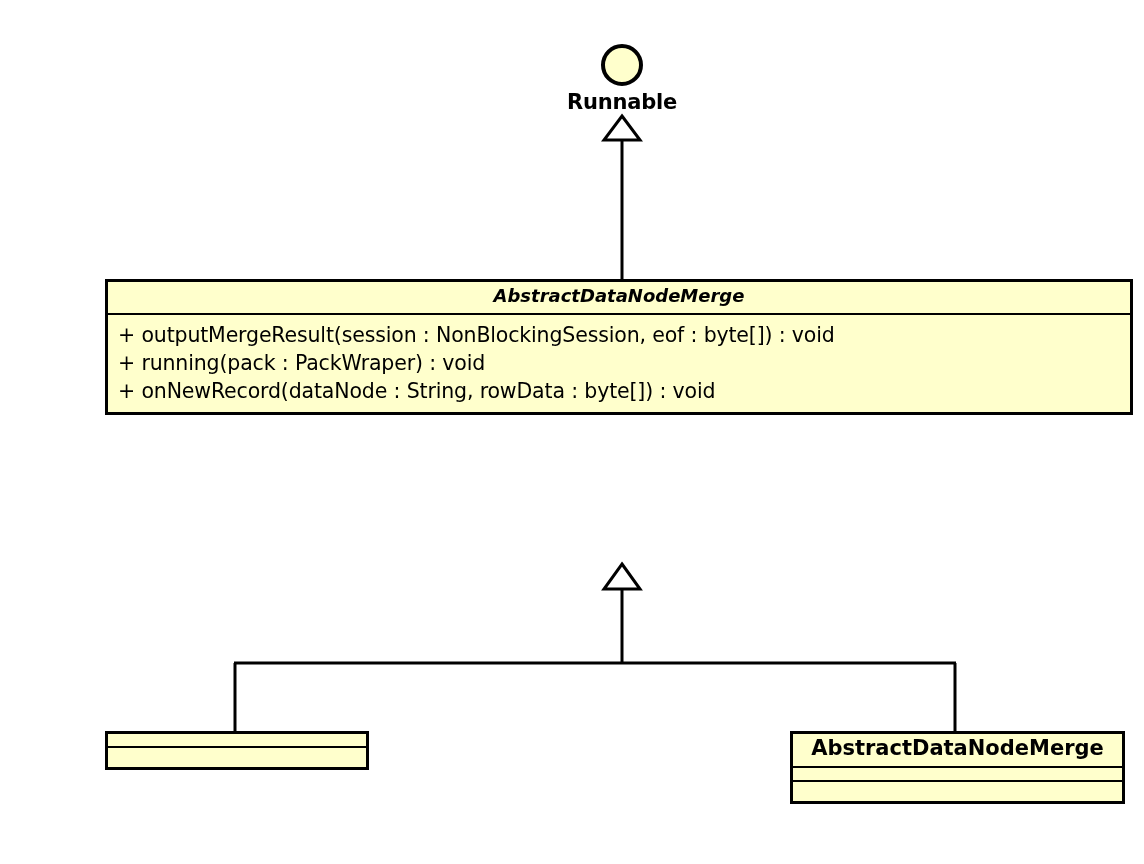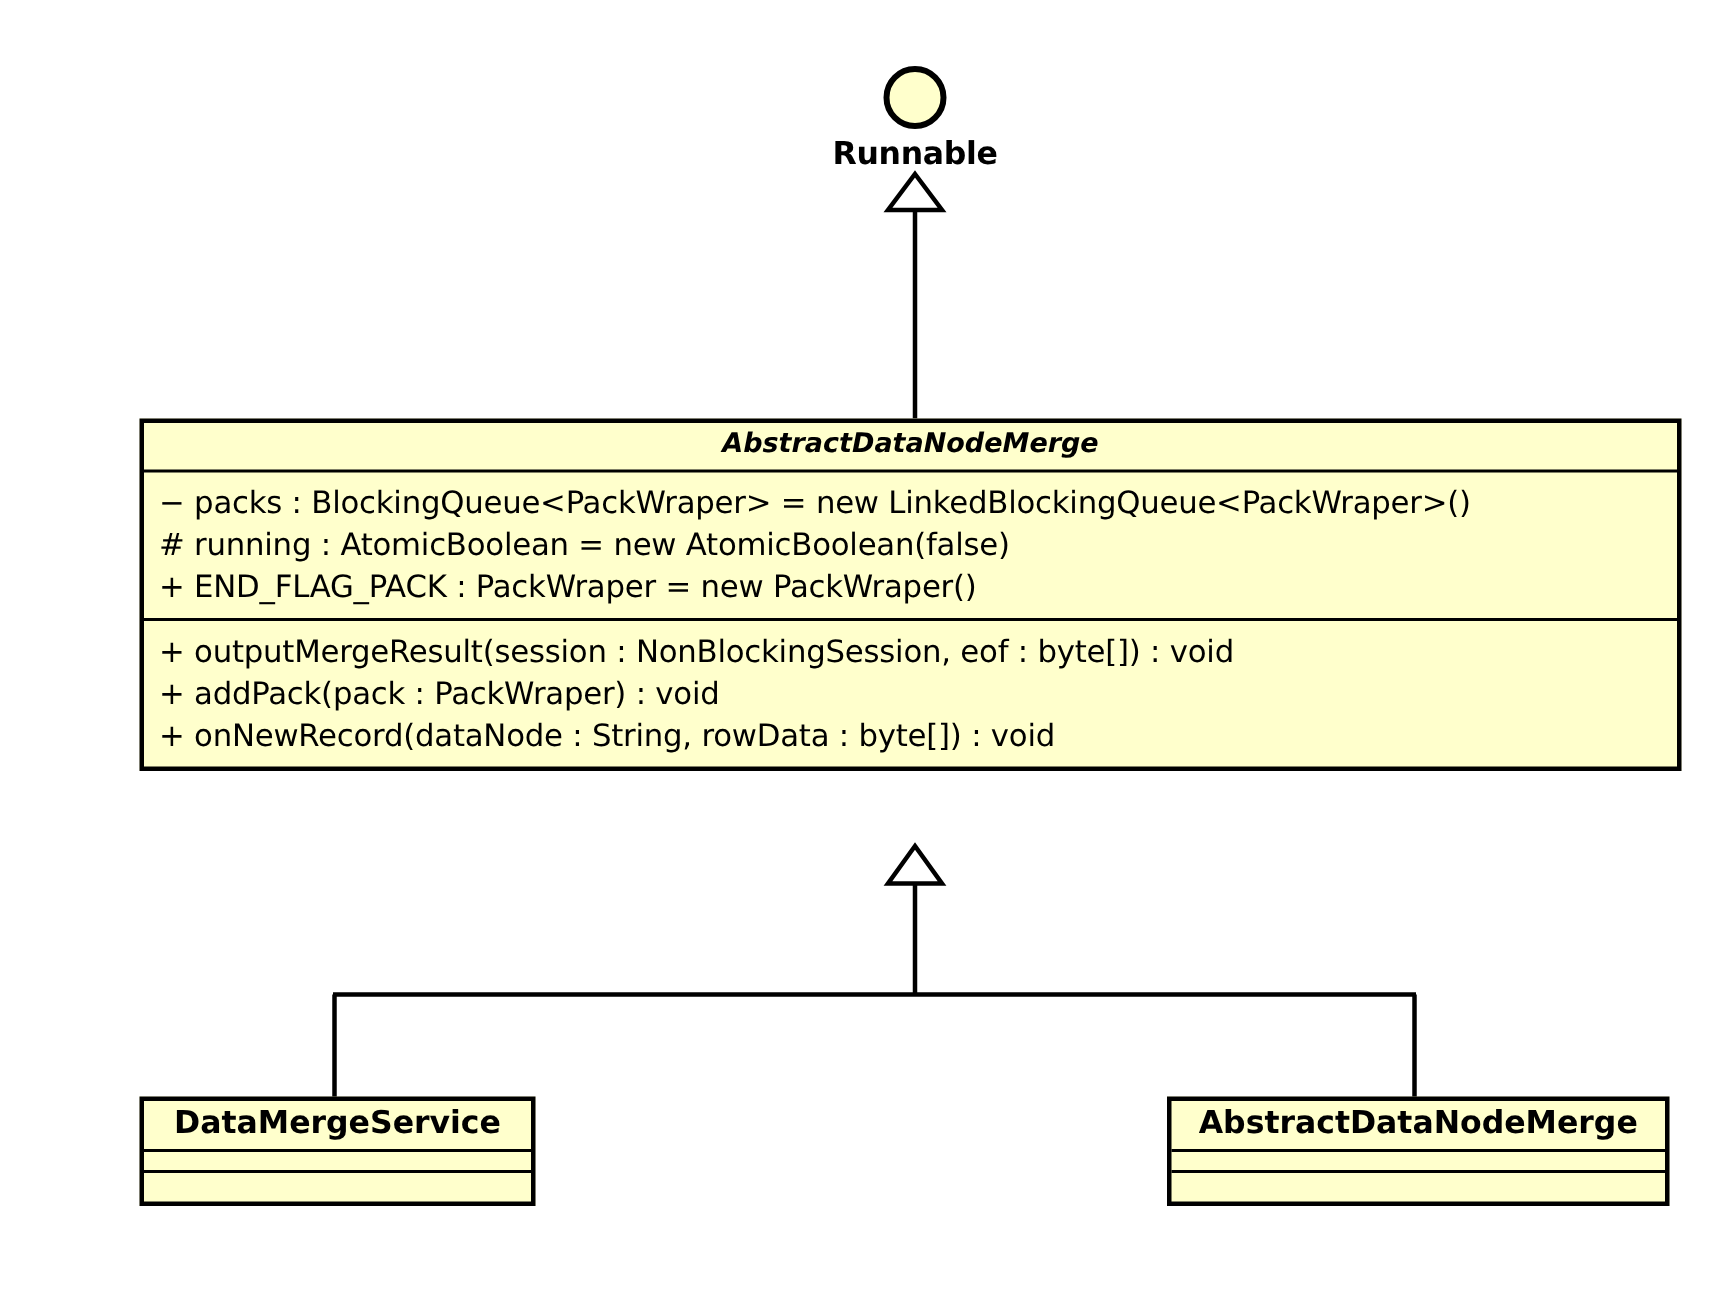--- a/index.html
+++ b/index.html
@@ -12,21 +12,21 @@
     width: 1144px;
     height: 864px;
     position: relative;
     overflow: hidden;
     font-family: "DejaVu Sans", "Liberation Sans", sans-serif;
     color: #000000;
   }
 
   #diagram-canvas {
     position: absolute;
-    left: 0;
+    left: 12px;
     top: 0;
     width: 988px;
     height: 864px;
   }
 
   
   #connectors {
     position: absolute;
     left: 0;
     top: 0;
@@ -154,37 +154,29 @@
     <div class="iface-circle"></div>
     <div class="iface-label">Runnable</div>
   </div>
 
   <div id="class-abstractdatanodemerge" class="uml-class">
 
     <div class="uml-name-band">
       <span class="uml-name abstract">AbstractDataNodeMerge</span>
     </div>
 
-    <div class="uml-compartment">
-      <div class="uml-member">− packs : BlockingQueue&lt;PackWraper&gt; = new LinkedBlockingQueue&lt;PackWraper&gt;()</div>
-      <div class="uml-member"># running : AtomicBoolean = new AtomicBoolean(false)</div>
-      <div class="uml-member">+ END_FLAG_PACK : PackWraper = new PackWraper()</div>
-    </div>
 
     <div class="uml-compartment">
       <div class="uml-member">+ outputMergeResult(session : NonBlockingSession, eof : byte[]) : void</div>
-      <div class="uml-member">+ addPack(pack : PackWraper) : void</div>
+      <div class="uml-member">+ running(pack : PackWraper) : void</div>
       <div class="uml-member">+ onNewRecord(dataNode : String, rowData : byte[]) : void</div>
     </div>
   </div>
 
   <div id="class-datamergeservice" class="uml-class leaf">
-    <div class="uml-name-band">
-      <span class="uml-name">DataMergeService</span>
-    </div>
     <div class="uml-compartment empty-small"></div>
     <div class="uml-compartment empty-large"></div>
   </div>
 
   <div id="class-datanodemergemanager" class="uml-class leaf">
     <div class="uml-name-band">
       <span class="uml-name">AbstractDataNodeMerge</span>
     </div>
     <div class="uml-compartment empty-small"></div>
     <div class="uml-compartment empty-large"></div>

